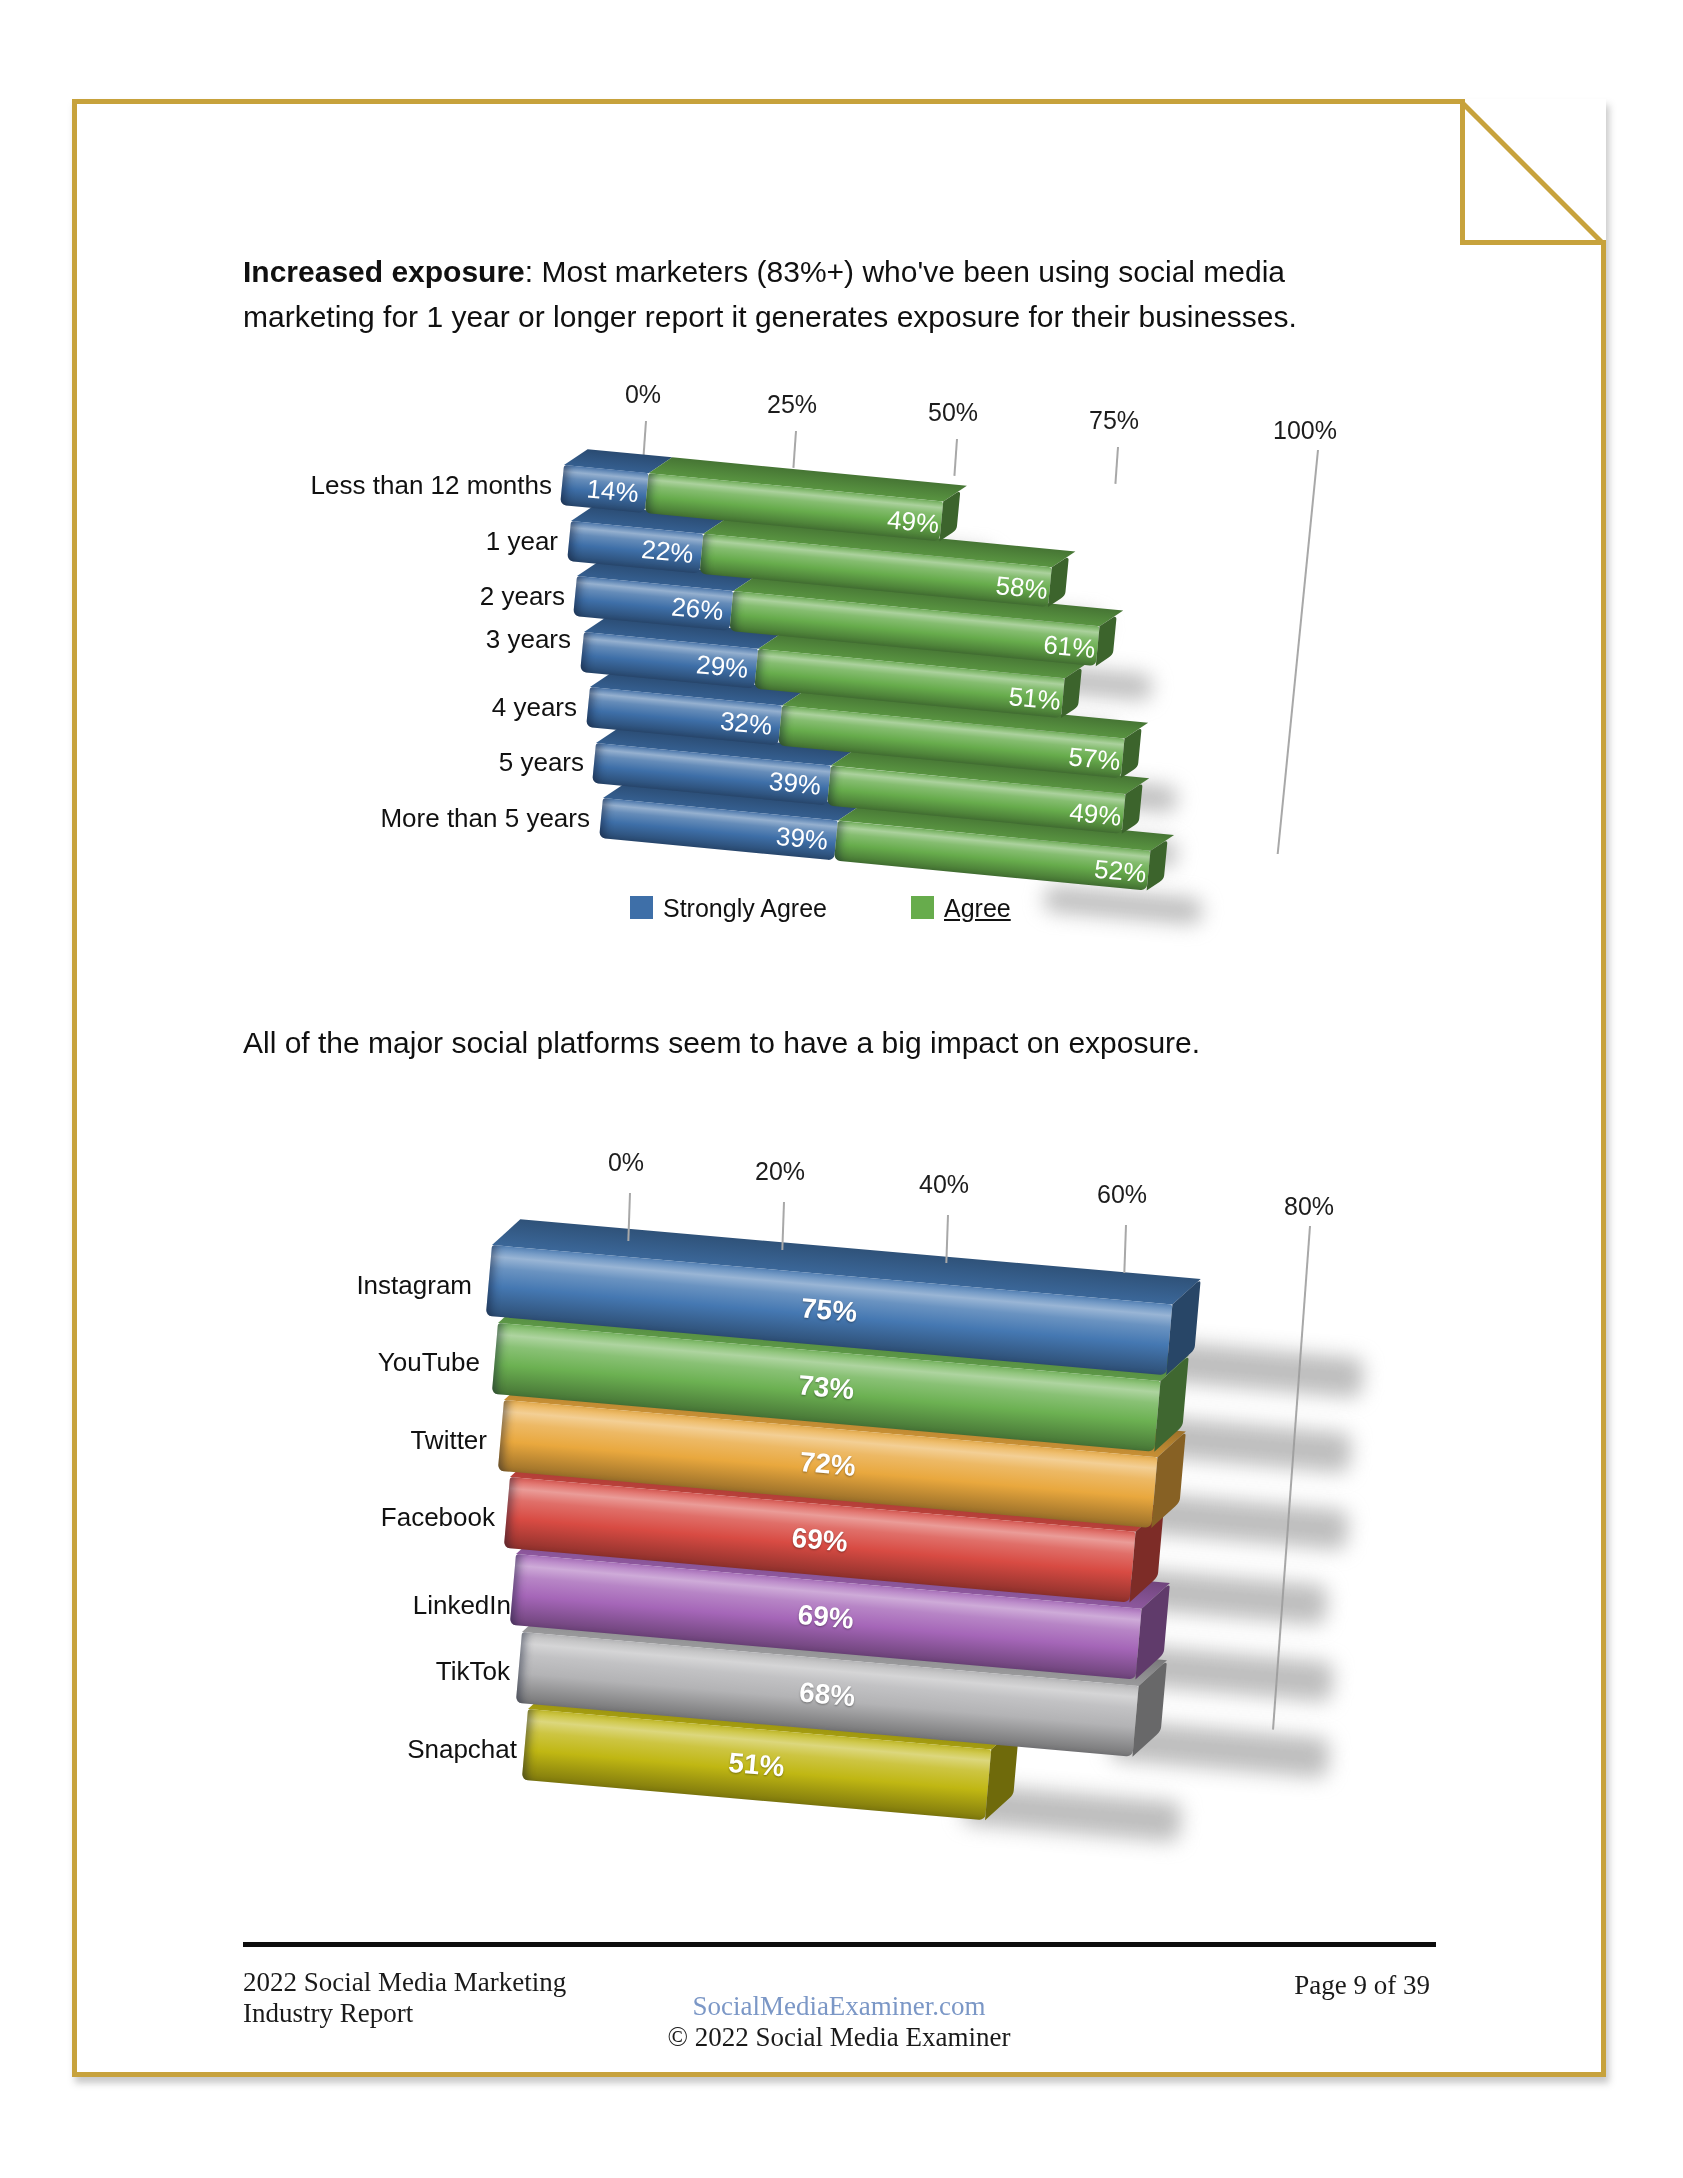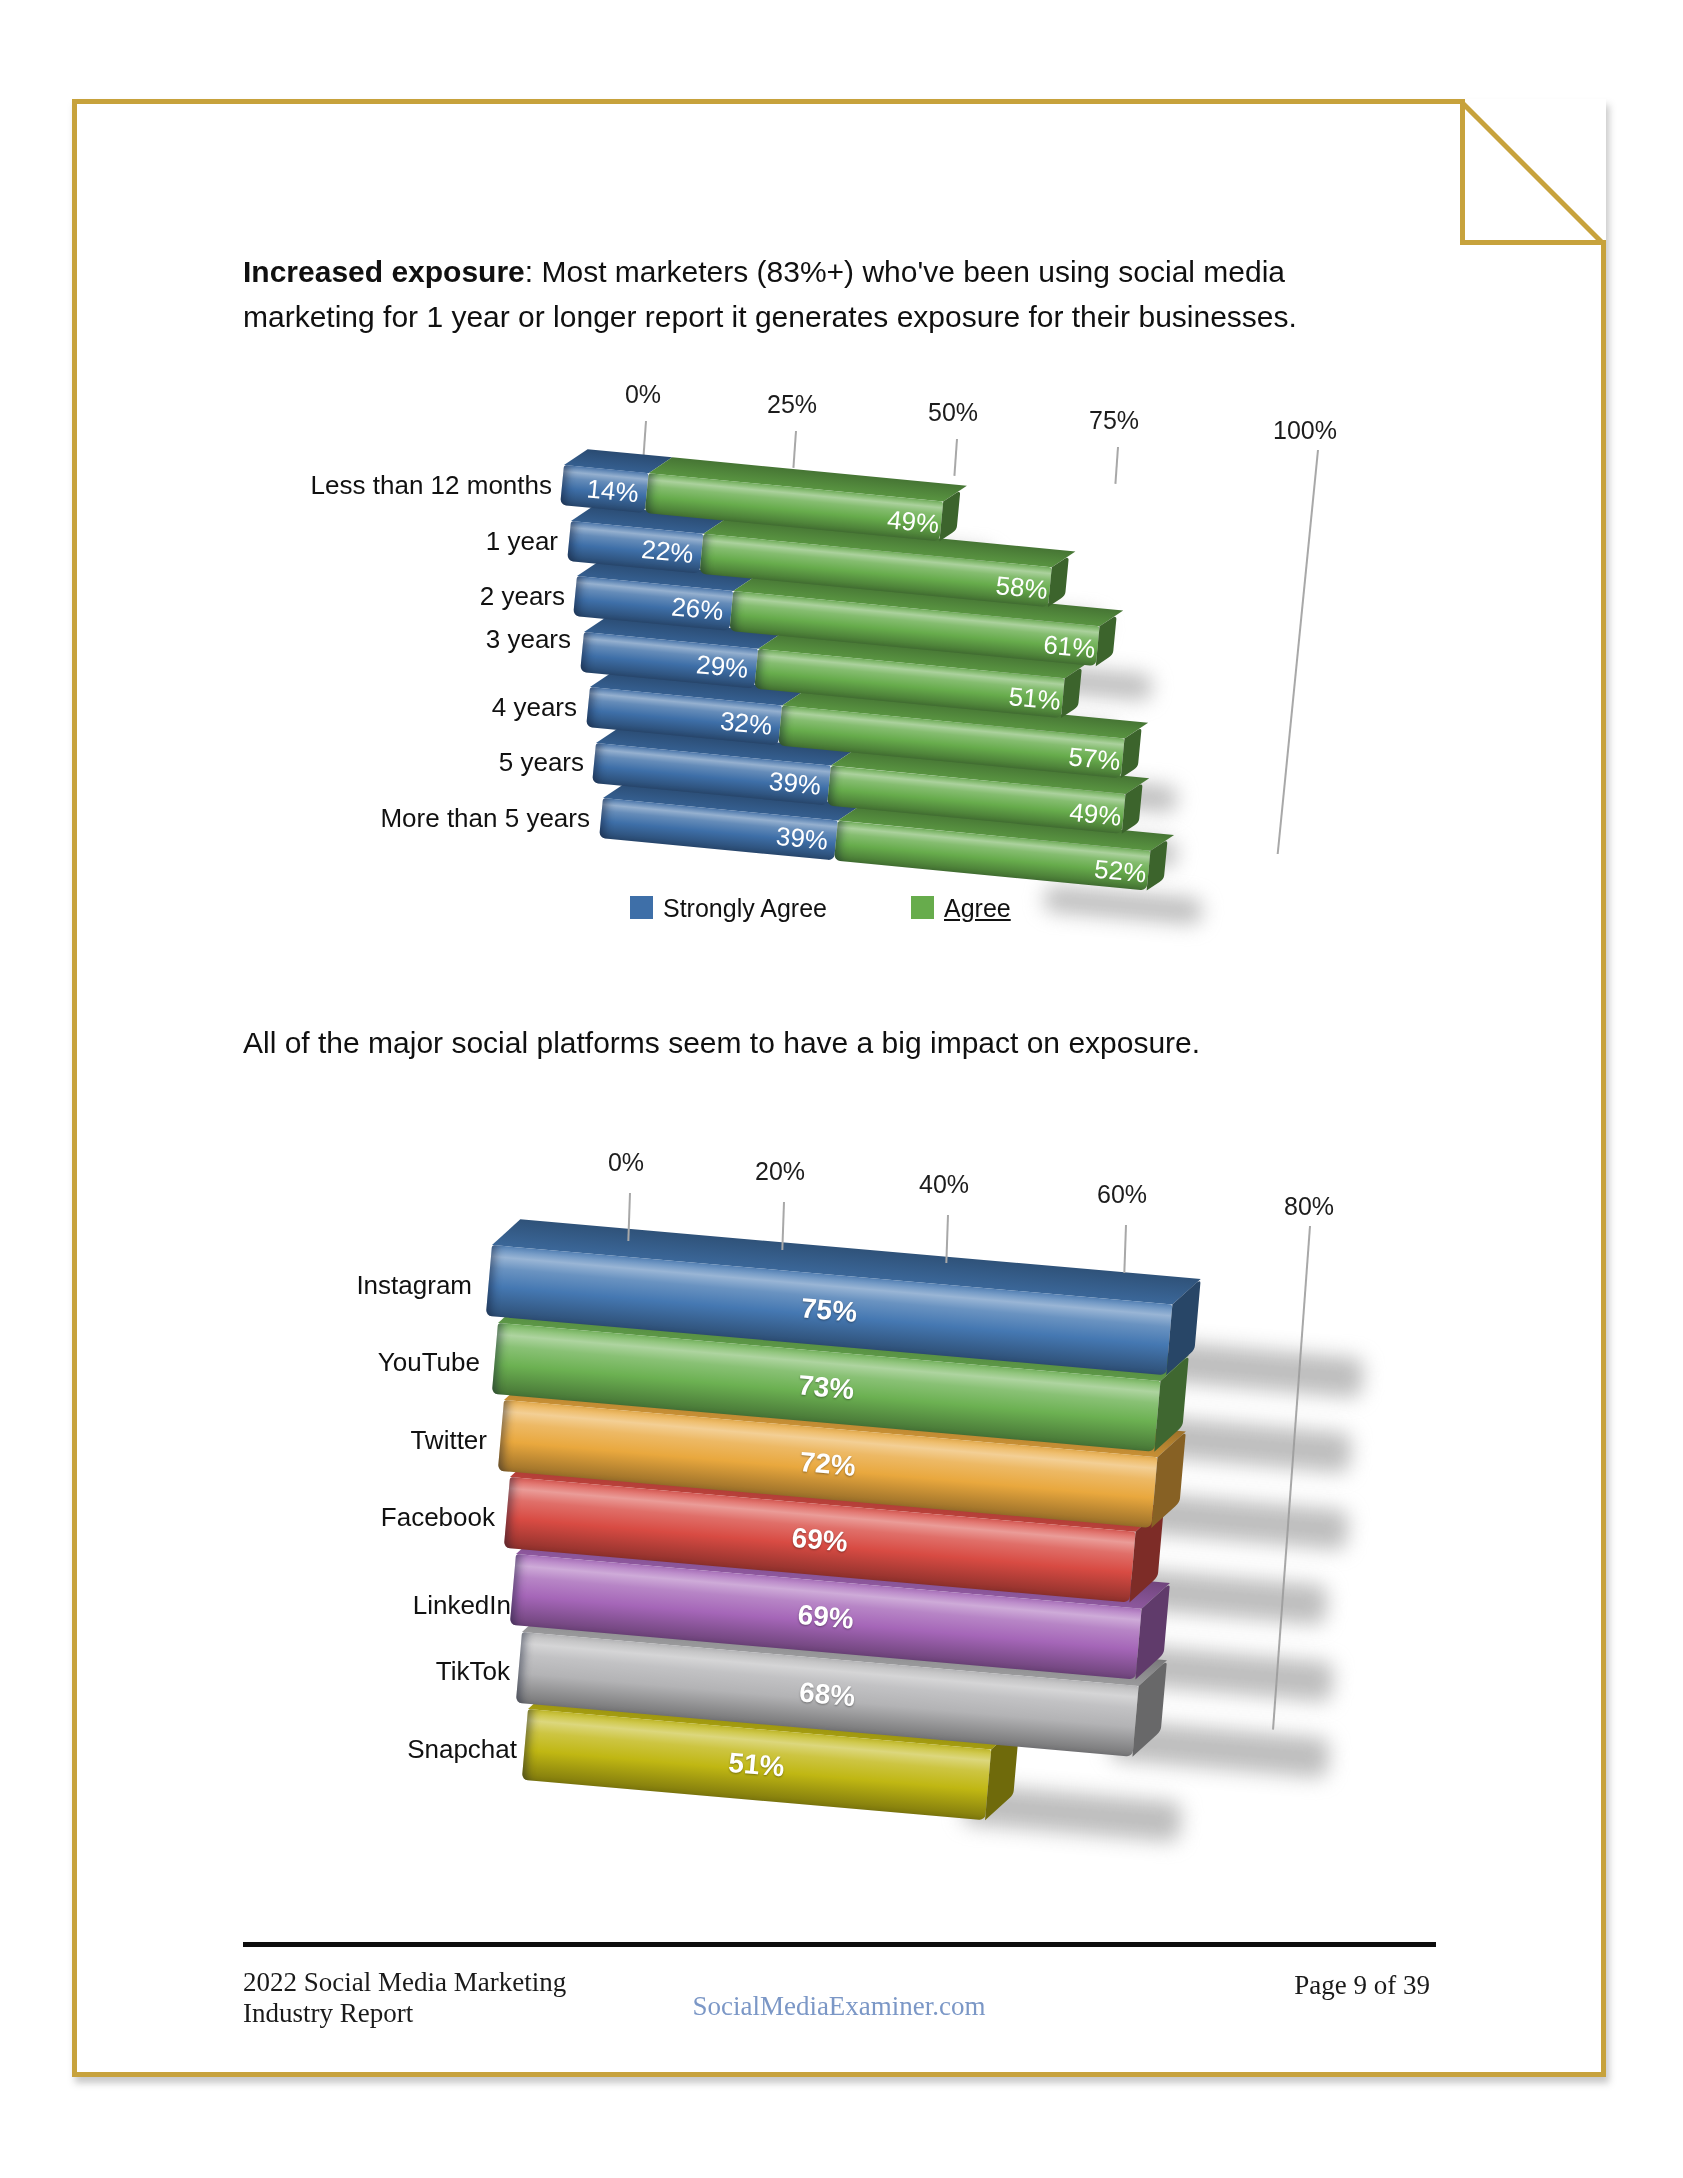--- a/index.html
+++ b/index.html
@@ -264,17 +264,18 @@
       </div>
     </div>
 
   <div class="footer-rule"></div>
   <div class="footer-text" style="left:243px;top:1967px;">
     <div>2022 Social Media Marketing</div>
     <div>Industry Report</div>
   </div>
   <div class="footer-text" style="left:589px;top:1967px;width:500px;text-align:center;margin-top:24px;">
     <div class="footer-link" id="footer-link" style="color: rgb(123, 151, 198);">SocialMediaExaminer.com</div>
+    <div>© 2022 Social Media Examiner</div>
   </div>
   <div class="footer-text" style="left:1272px;top:1970px;width:158px;text-align:right;">Page 9 of 39</div>
 
 </div>
 
 
 </body></html>

